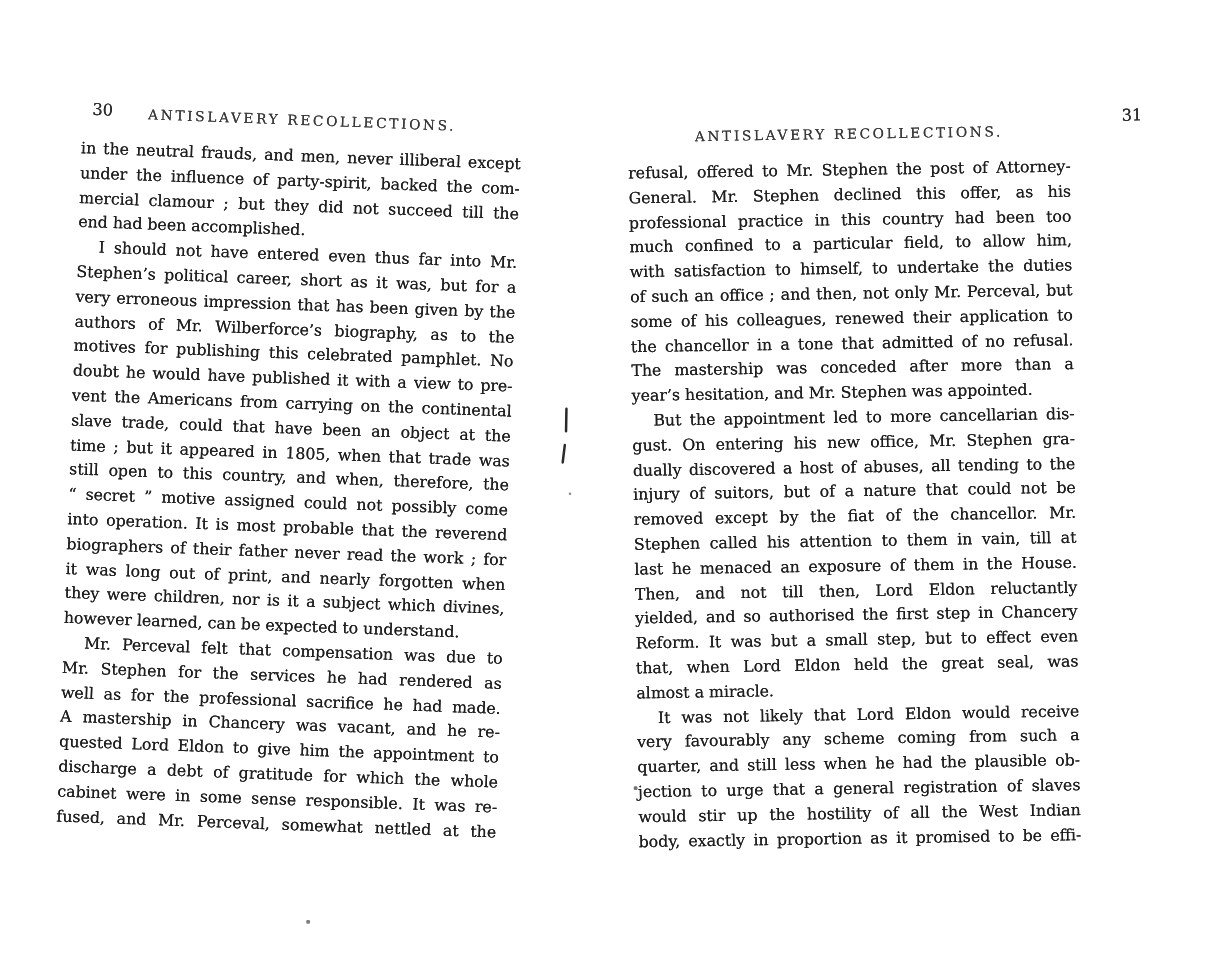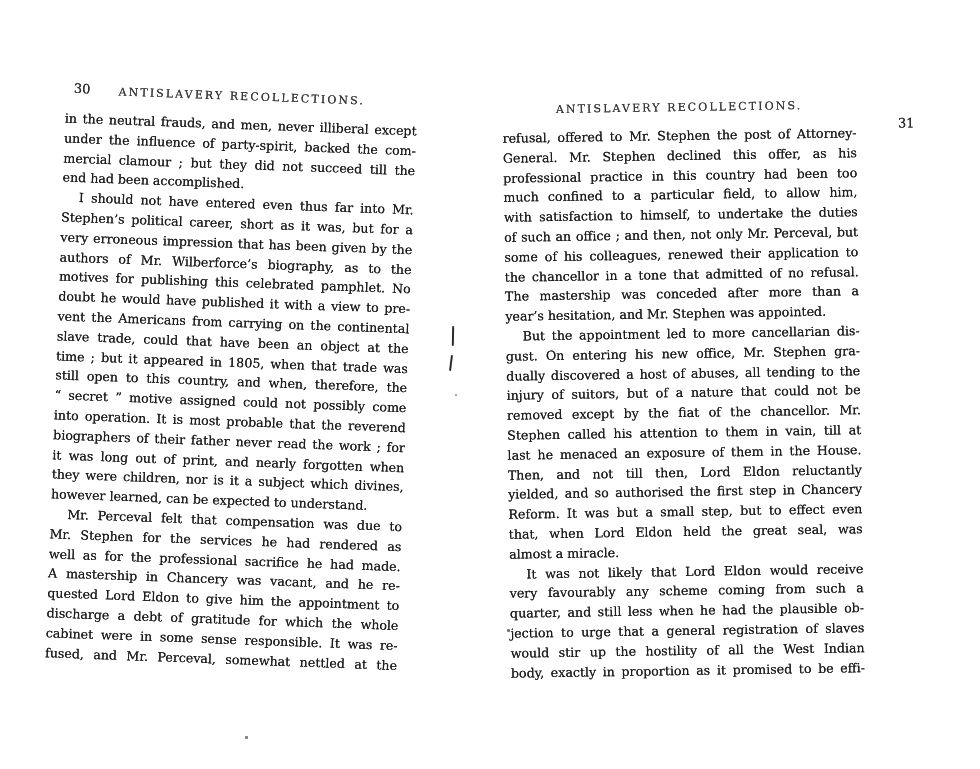--- a/index.html
+++ b/index.html
@@ -40,21 +40,21 @@
     text-shadow:0 0 .3px #3a3a3a;
     white-space:nowrap;
   }
   .pnum{
     position:absolute;
     font-size:13px;
     color:#2c2c2c;
     text-shadow:0 0 .3px #2c2c2c;
   }
   .pnum-left{left:8px;top:-3px;}
-  .pnum-right{right:-58px;top:-12px;margin-top:30px;}
+  .pnum-right{right:-58px;top:-12px;}
   .line{
     line-height:19.8px;
     height:19.8px;
     font-size:12.6px;
     text-align:justify;
     text-align-last:justify;
     white-space:nowrap;
     text-shadow:0 0 .35px #222;
   }
   .line.indent{text-indent:17px;}

